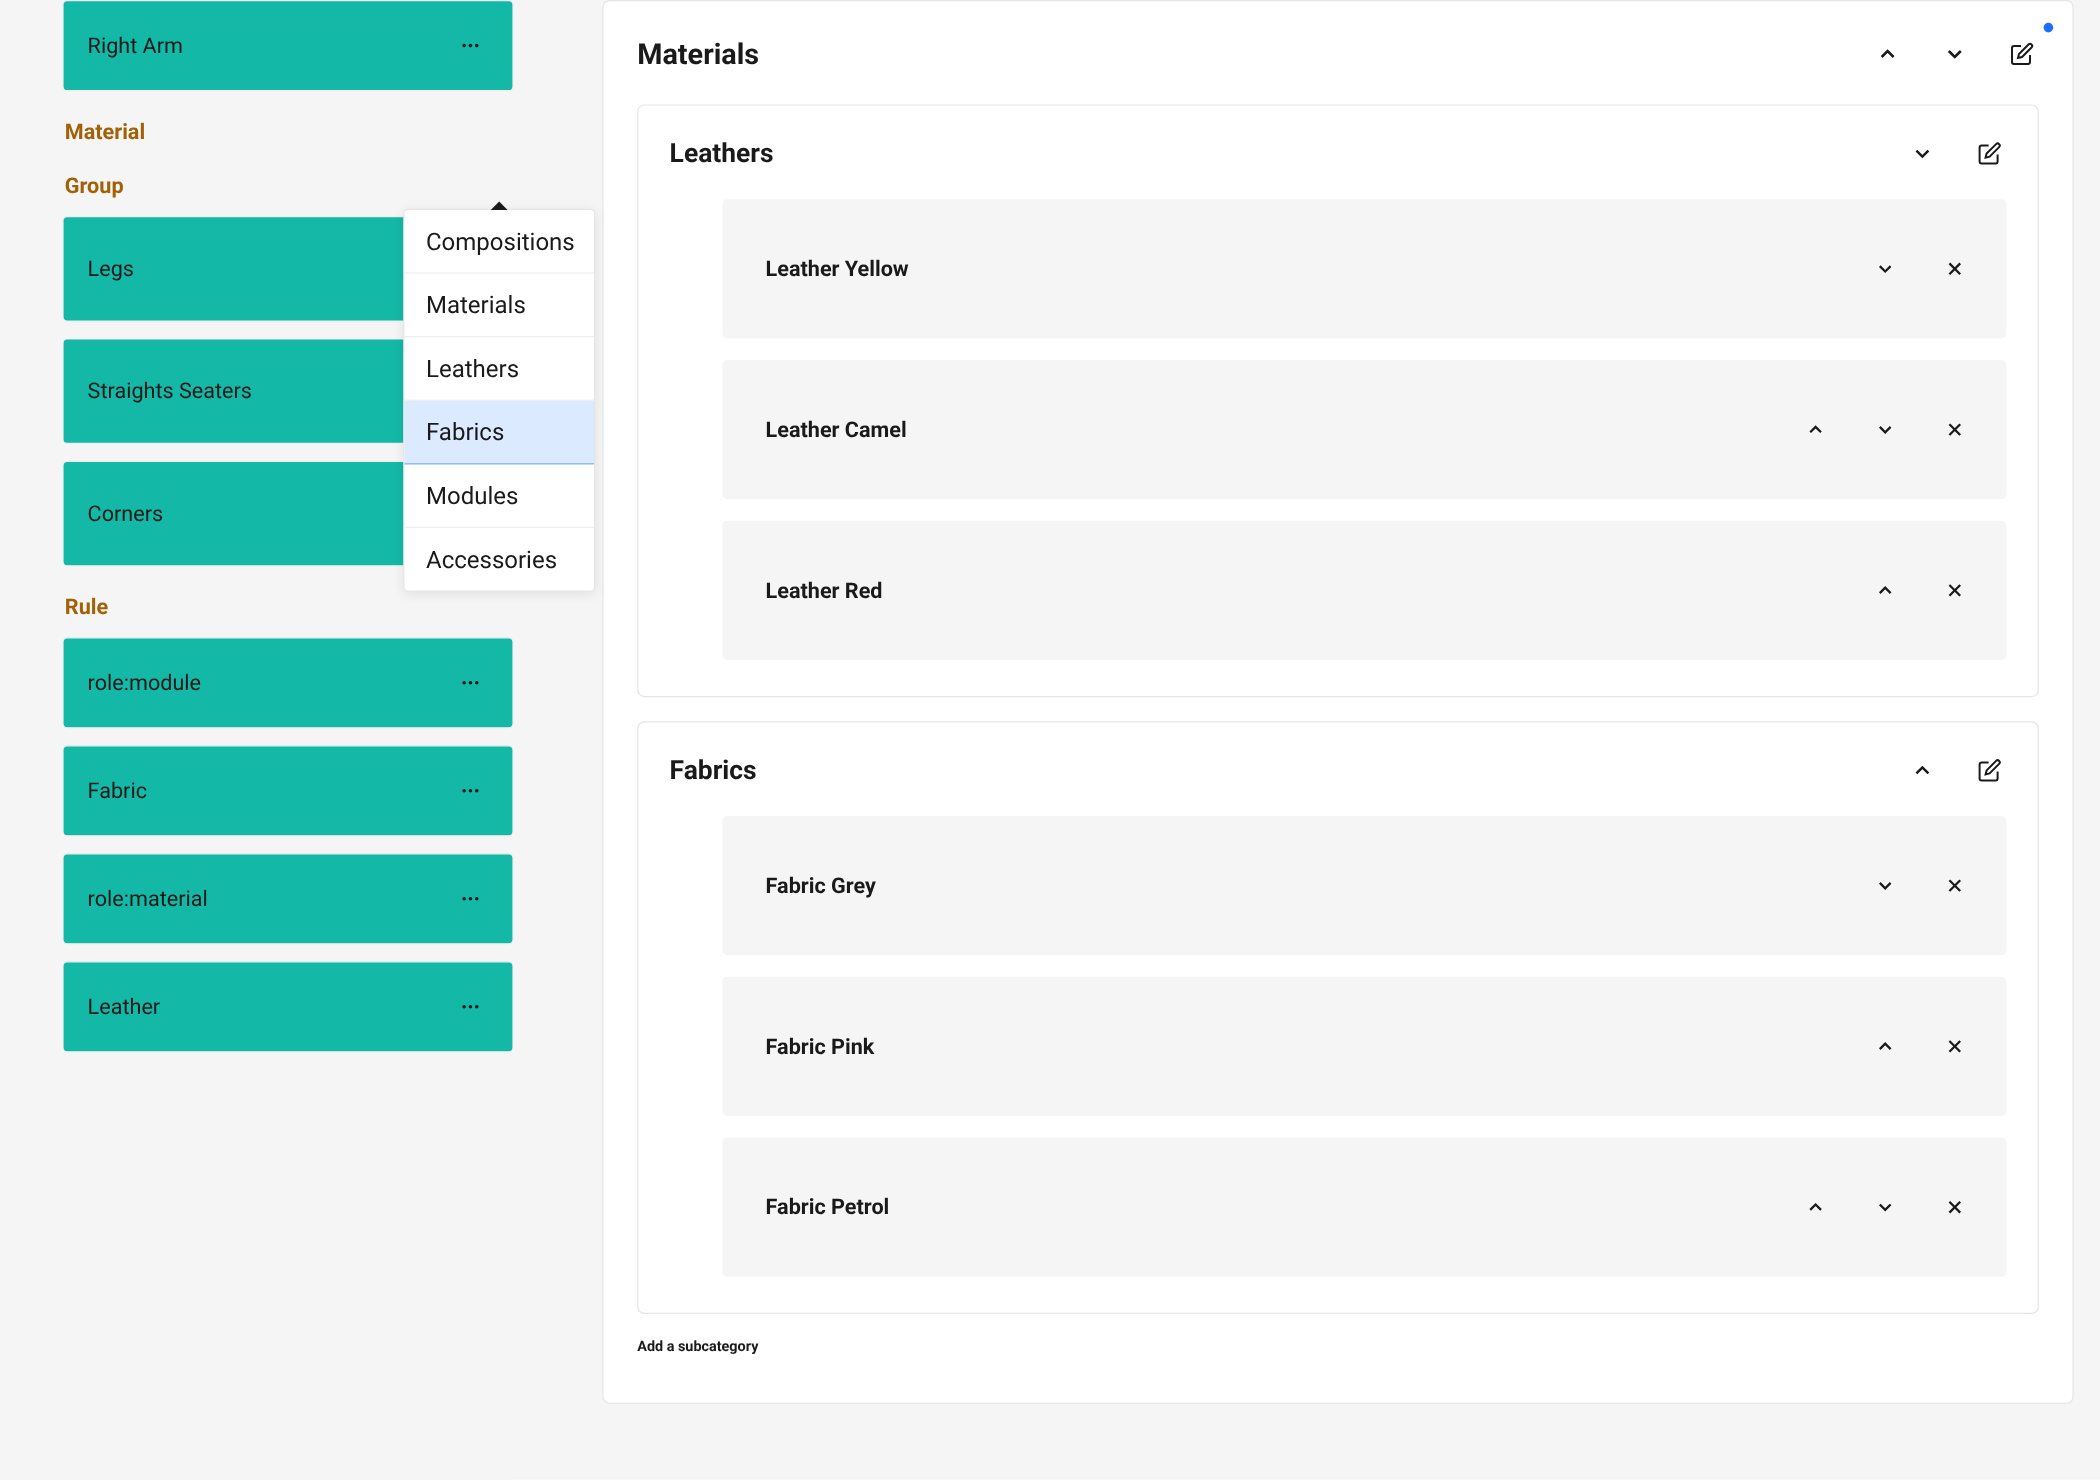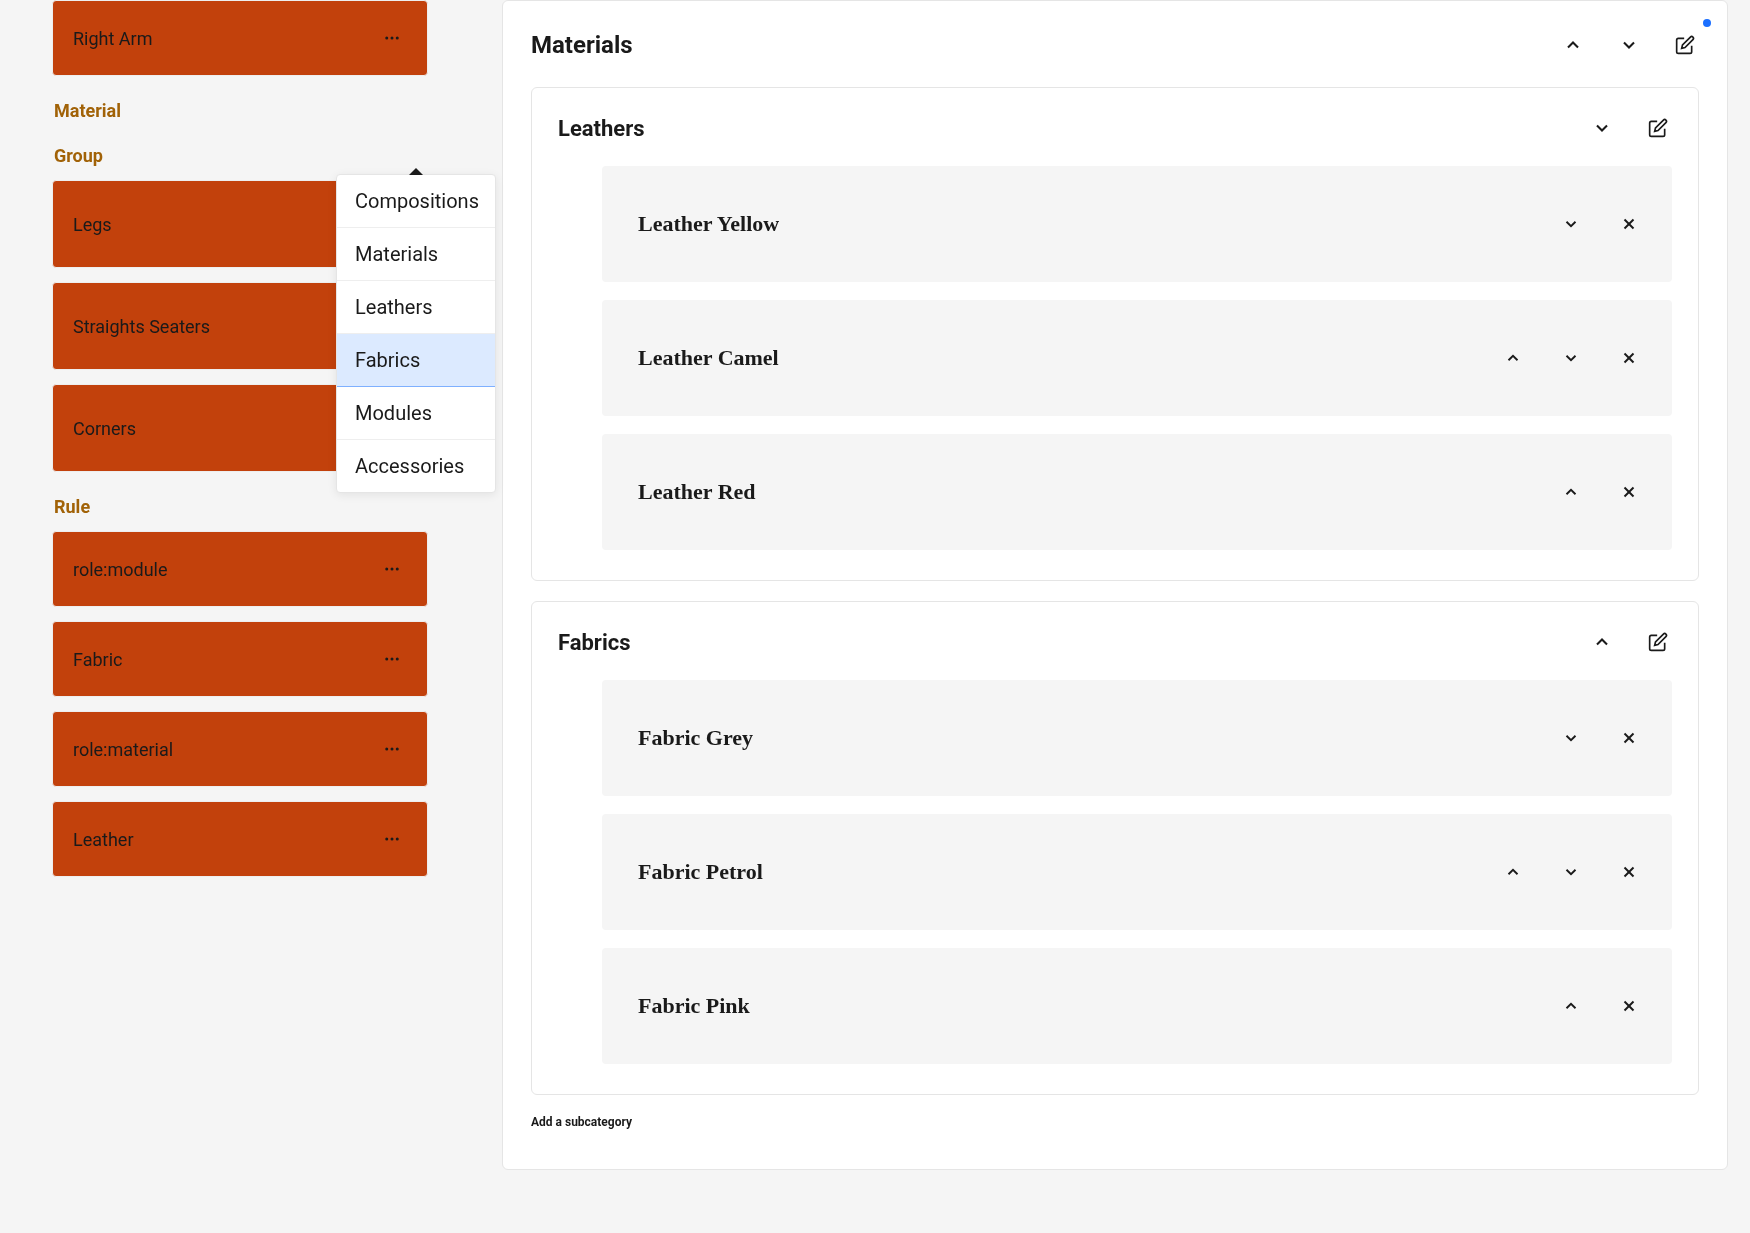--- a/index.html
+++ b/index.html
@@ -34,21 +34,21 @@
 
   
   .side-section-title {
     font-size: 18px;
     font-weight: 700;
     color: #a16207;
     margin: 24px 0 14px 0;
     padding: 0 2px;
   }
   .side-card {
-    background: #c2410c;
+    background: #14b8a6;
     border: 1px solid #eee;
     border-radius: 4px;
     padding: 0 20px;
     height: 76px;
     display: flex;
     align-items: center;
     justify-content: space-between;
     margin-bottom: 14px;
   }
   .side-card.tall { height: 88px; }
@@ -169,24 +169,23 @@
     height: 116px;
     display: flex;
     align-items: center;
     justify-content: space-between;
     padding: 0 30px 0 36px;
     margin-left: 44px;
     margin-bottom: 18px;
   }
   .item-row:last-child { margin-bottom: 0; }
   .item-label {
-    font-size: 22px;
+    font-size: 18px;
     font-weight: 700;
     color: #1a1a1a;
-    font-family: Liberation Serif, serif;
   }
   .item-actions {
     display: flex;
     gap: 32px;
     align-items: center;
   }
 
   .add-sub {
     font-size: 12px;
     font-weight: 700;
@@ -412,47 +411,47 @@
             <button class="icon-btn">
               <svg width="18" height="18" viewBox="0 0 24 24" fill="none" stroke="currentColor" stroke-width="2.5">
                   <line x1="18" y1="6" x2="6" y2="18"></line>
                   <line x1="6" y1="6" x2="18" y2="18"></line>
                 </svg>
             </button>
           </div>
         </div>
 
         <div class="item-row">
+          <span class="item-label">Fabric Pink</span>
+          <div class="item-actions">
+            <button class="icon-btn">
+              <svg width="18" height="18" viewBox="0 0 24 24" fill="none" stroke="currentColor" stroke-width="2.5">
+                  <polyline points="6 15 12 9 18 15"></polyline>
+                </svg>
+            </button>
+            <button class="icon-btn">
+              <svg width="18" height="18" viewBox="0 0 24 24" fill="none" stroke="currentColor" stroke-width="2.5">
+                  <line x1="18" y1="6" x2="6" y2="18"></line>
+                  <line x1="6" y1="6" x2="18" y2="18"></line>
+                </svg>
+            </button>
+          </div>
+        </div>
+
+        <div class="item-row">
           <span class="item-label">Fabric Petrol</span>
           <div class="item-actions">
             <button class="icon-btn">
               <svg width="18" height="18" viewBox="0 0 24 24" fill="none" stroke="currentColor" stroke-width="2.5">
                   <polyline points="6 15 12 9 18 15"></polyline>
                 </svg>
             </button>
             <button class="icon-btn">
               <svg width="18" height="18" viewBox="0 0 24 24" fill="none" stroke="currentColor" stroke-width="2.5">
                   <polyline points="6 9 12 15 18 9"></polyline>
-                </svg>
-            </button>
-            <button class="icon-btn">
-              <svg width="18" height="18" viewBox="0 0 24 24" fill="none" stroke="currentColor" stroke-width="2.5">
-                  <line x1="18" y1="6" x2="6" y2="18"></line>
-                  <line x1="6" y1="6" x2="18" y2="18"></line>
-                </svg>
-            </button>
-          </div>
-        </div>
-
-        <div class="item-row">
-          <span class="item-label">Fabric Pink</span>
-          <div class="item-actions">
-            <button class="icon-btn">
-              <svg width="18" height="18" viewBox="0 0 24 24" fill="none" stroke="currentColor" stroke-width="2.5">
-                  <polyline points="6 15 12 9 18 15"></polyline>
                 </svg>
             </button>
             <button class="icon-btn">
               <svg width="18" height="18" viewBox="0 0 24 24" fill="none" stroke="currentColor" stroke-width="2.5">
                   <line x1="18" y1="6" x2="6" y2="18"></line>
                   <line x1="6" y1="6" x2="18" y2="18"></line>
                 </svg>
             </button>
           </div>
         </div>

